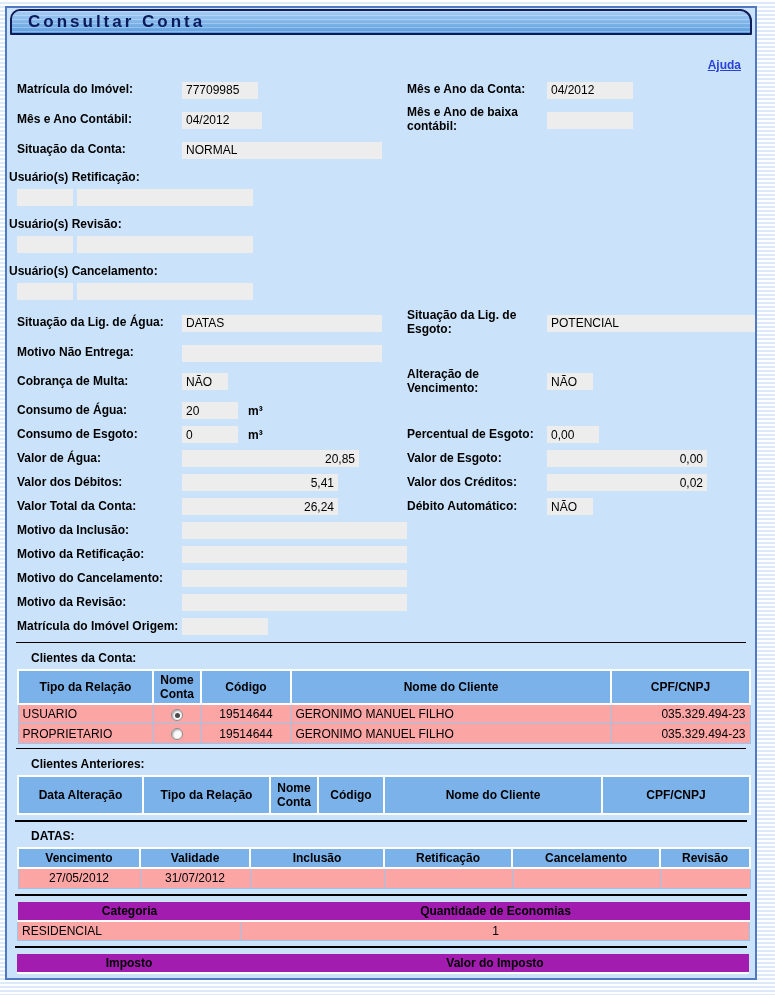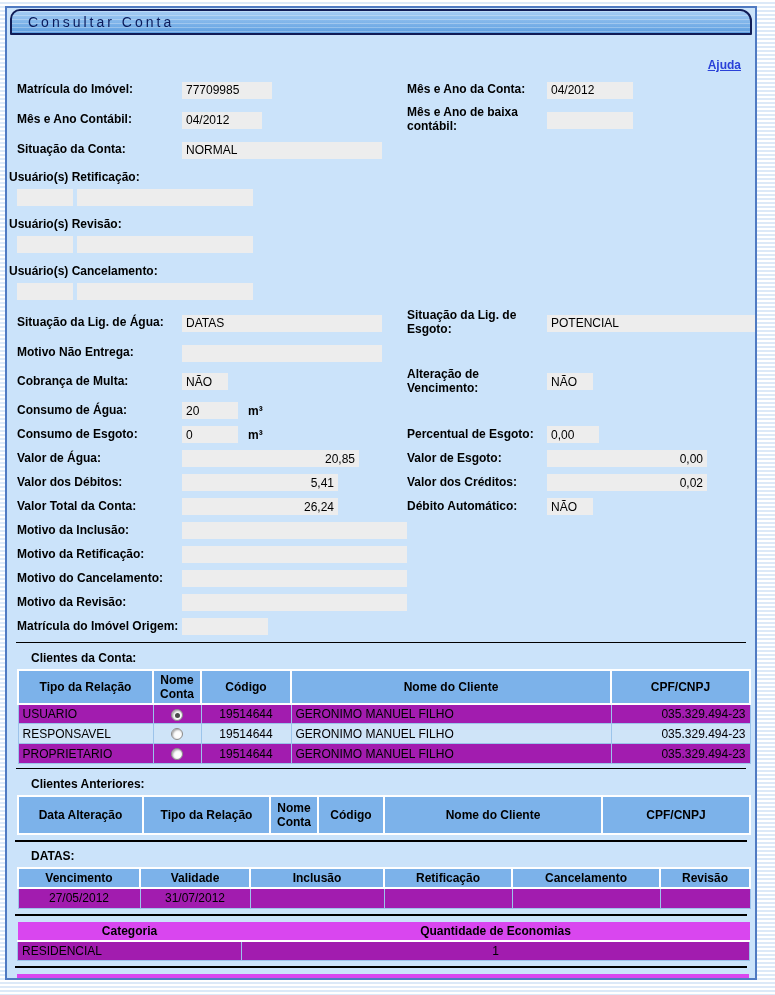--- a/index.html
+++ b/index.html
@@ -17,21 +17,21 @@
     margin:1px 3px 0 3px; height:26px; position:relative;
     border:2px solid #101c56; border-radius:10px 12px 1px 1px;
     background:linear-gradient(#a6cdf4,#5d9ee0); overflow:hidden;
   }
   #titlebar::after{
     content:""; position:absolute; inset:0;
     background:repeating-linear-gradient(180deg,rgba(255,255,255,.28) 0 1px,transparent 1px 4px);
   }
   #titlebar .t {
     position:relative; z-index:1; display:block; padding-left:16px; line-height:22px;
-    font-size:14px; font-weight:normal; color:#0a1a5a; letter-spacing:3px;
+    font-size:17px; font-weight:bold; color:#0a1a5a; letter-spacing:3px;
   }
   .help-row { text-align:right; padding:20px 14px 2px 0; }
   .help-row a { color:#2a41d8; font-weight:bold; font-size:12px; text-decoration:underline; cursor:pointer; }
 
   .frow { display:flex; align-items:center; padding:0 10px; margin:6px 0; min-height:18px; }
   .lgroup { width:390px; display:flex; align-items:center; flex-shrink:0; }
   .rgroup { display:flex; align-items:center; flex:1; }
   .lbl { font-size:12px; font-weight:bold; color:#000; line-height:1.15; }
   .lgroup .lbl { width:165px; flex-shrink:0; }
   .rgroup .lbl { width:140px; flex-shrink:0; }
@@ -48,26 +48,26 @@
   .sep2 { border-top:2px solid #000; margin:5px 8px; }
 
   .sect { font-size:12px; font-weight:bold; padding:2px 24px; }
 
   table.tbl { border-collapse:collapse; margin:2px 10px; width:732px; table-layout:fixed; }
   table.tbl th {
     background:#7cb2ea; border:2px solid #ffffff; font-size:12px; font-weight:bold;
     color:#000; padding:2px 3px; text-align:center;
   }
   table.tbl td {
-    background:#a21caf; border:1px solid #9cc3ea; font-size:12px; color:#000;
+    background:#fca5a5; border:1px solid #9cc3ea; font-size:12px; color:#000;
     padding:2px 4px; height:20px; overflow:hidden; white-space:nowrap;
   }
   table.tbl tr.alt td { background:#cfe4f8; }
   td.l,th.l { text-align:left; } td.c { text-align:center; } td.r { text-align:right; }
-  table.flat th { border:none; border-bottom:2px solid #ffffff; background:#d946ef; }
+  table.flat th { border:none; border-bottom:2px solid #ffffff; background:#a21caf; }
 
   .radio {
     display:inline-block; width:12px; height:12px; border-radius:50%;
     background:#fdfdfd; border:1px solid #8a8a8a;
     box-shadow:inset 1px 1px 2px rgba(0,0,0,.35); vertical-align:middle; cursor:pointer;
   }
   .radio .dot { display:none; width:5px; height:5px; border-radius:50%; background:#4a4a4a; margin:3px auto 0 auto; }
   .radio[data-on="true"] .dot { display:block; }
 </style>
 </head>
@@ -78,21 +78,21 @@
     <span class="t">Consultar Conta</span>
   </div>
 
   <div class="help-row">
     <a>Ajuda</a>
   </div>
 
   <div class="frow">
     <div class="lgroup">
       <span class="lbl">Matrícula do Imóvel:</span>
-      <div class="fld" style="width:90px">77709985</div>
+      <div class="fld" style="width:76px">77709985</div>
     </div>
     <div class="rgroup">
       <span class="lbl">Mês e Ano da Conta:</span>
       <div class="fld" style="width:86px">04/2012</div>
     </div>
   </div>
 
   <div class="frow" style="min-height:30px">
     <div class="lgroup">
       <span class="lbl">Mês e Ano Contábil:</span>
@@ -258,27 +258,20 @@
         <tr>
       <th>Tipo da Relação</th>
       <th>Nome Conta</th>
       <th>Código</th>
       <th>Nome do Cliente</th>
       <th>CPF/CNPJ</th>
     </tr>
     <tr>
       <td class="l">USUARIO</td>
       <td class="c"><span class="radio" data-on="true"><span class="dot"></span></span></td>
-      <td class="c">19514644</td>
-      <td class="l">GERONIMO MANUEL FILHO</td>
-      <td class="r">035.329.494-23</td>
-    </tr>
-    <tr class="alt">
-      <td class="l">RESPONSAVEL</td>
-      <td class="c"><span class="radio" data-on="false"></span></td>
       <td class="c">19514644</td>
       <td class="l">GERONIMO MANUEL FILHO</td>
       <td class="r">035.329.494-23</td>
     </tr>
     <tr>
       <td class="l">PROPRIETARIO</td>
       <td class="c"><span class="radio" data-on="false"></span></td>
       <td class="c">19514644</td>
       <td class="l">GERONIMO MANUEL FILHO</td>
       <td class="r">035.329.494-23</td>

